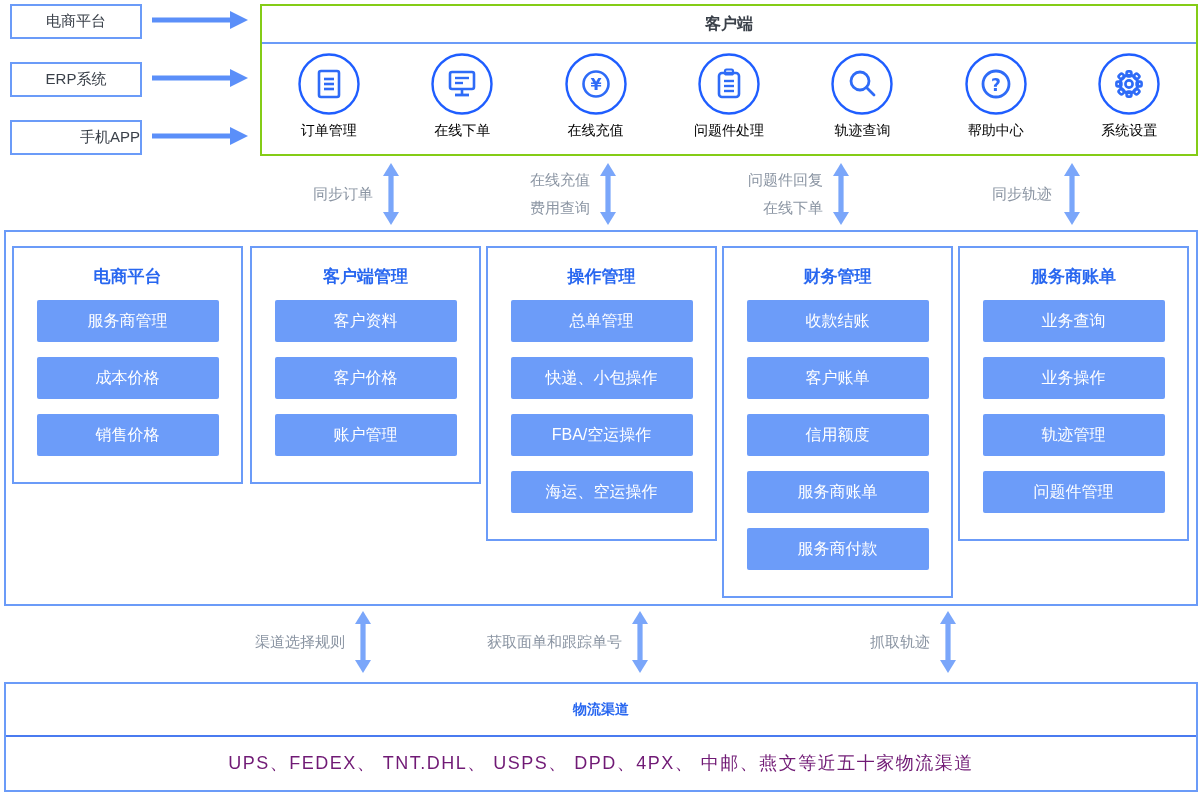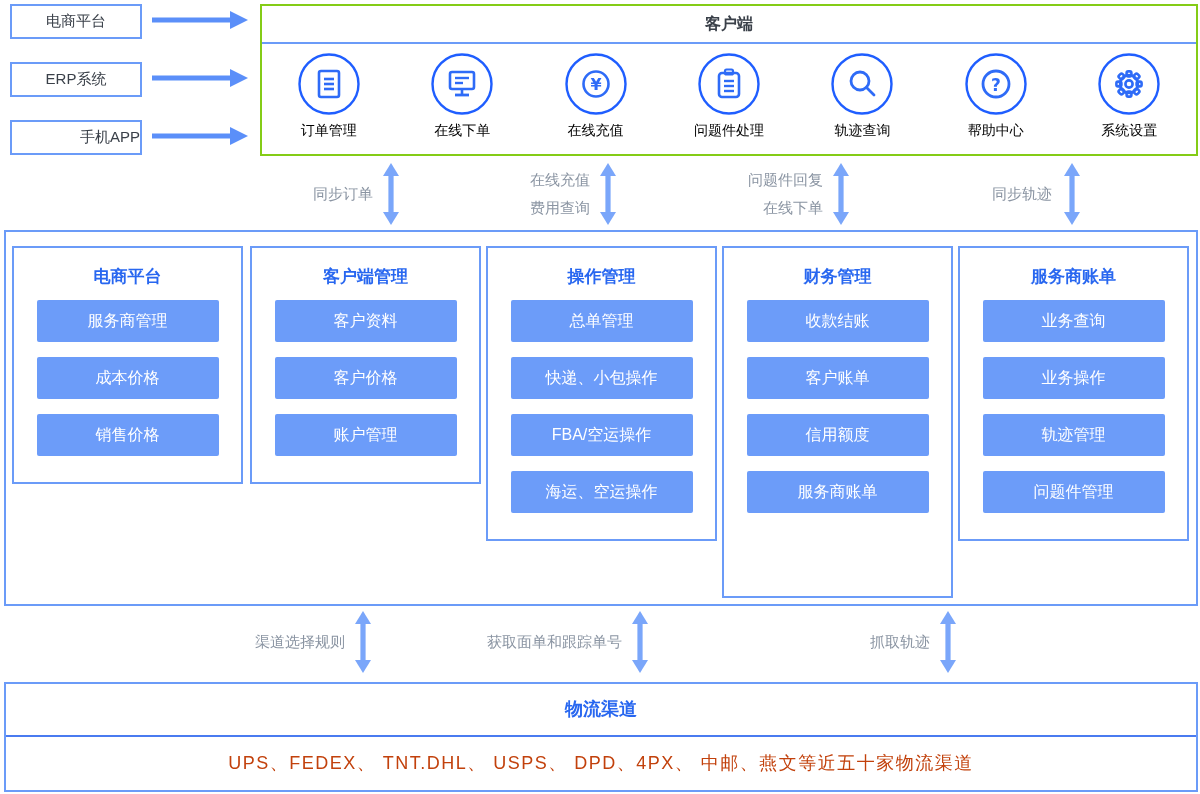--- a/index.html
+++ b/index.html
@@ -25,23 +25,23 @@
   .v-flow .lines{display:flex;flex-direction:column;gap:9px;align-items:flex-end;}
   .v-flow .lines div{font-size:15px;color:#8a94a2;white-space:nowrap;}
   
   .main-box{position:absolute;left:4px;top:230px;width:1190px;height:372px;border:2px solid #6b9bf8;}
   .panel{position:absolute;top:14px;width:227px;border:2px solid #6b9bf8;}
   .panel .p-title{text-align:center;font-size:17px;font-weight:bold;color:#2867f0;margin:17px 0 12px 0;}
   .chip{width:182px;height:42px;margin:0 auto 15px auto;background:#6c9cf9;color:#ffffff;
     font-size:16px;display:flex;align-items:center;justify-content:center;border-radius:2px;white-space:nowrap;}
   
   .logi-box{position:absolute;left:4px;top:682px;width:1190px;height:106px;border:2px solid #6b9bf8;}
-  .logi-title{height:51px;line-height:51px;text-align:center;color:#2867f0;font-size:18px;font-weight:bold;
+  .logi-title{height:51px;line-height:51px;text-align:center;color:#2867f0;font-size:14px;font-weight:bold;
     border-bottom:2px solid #4a7bf0;}
-  .logi-carriers{height:53px;line-height:53px;text-align:center;font-size:18px;color:#c2410c;letter-spacing:1.5px;}
+  .logi-carriers{height:53px;line-height:53px;text-align:center;font-size:18px;color:#701a75;letter-spacing:1.5px;}
 </style>
 </head>
 <body>
 
 <div class="canvas">
 
   <div class="src-box" style="top:4px;">
       <span>电商平台</span>
     </div>
   <div class="src-box" style="top:62px;">
@@ -220,20 +220,21 @@
       <div class="chip">FBA/空运操作</div>
       <div class="chip">海运、空运操作</div>
     </div>
 
     <div class="panel" style="left:716px;height:348px;">
       <div class="p-title">财务管理</div>
       <div class="chip">收款结账</div>
       <div class="chip">客户账单</div>
       <div class="chip">信用额度</div>
       <div class="chip">服务商账单</div>
+      <div class="chip">服务商付款</div>
     </div>
 
     <div class="panel" style="left:952px;height:291px;">
       <div class="p-title">服务商账单</div>
       <div class="chip">业务查询</div>
       <div class="chip">业务操作</div>
       <div class="chip">轨迹管理</div>
       <div class="chip">问题件管理</div>
     </div>
 

